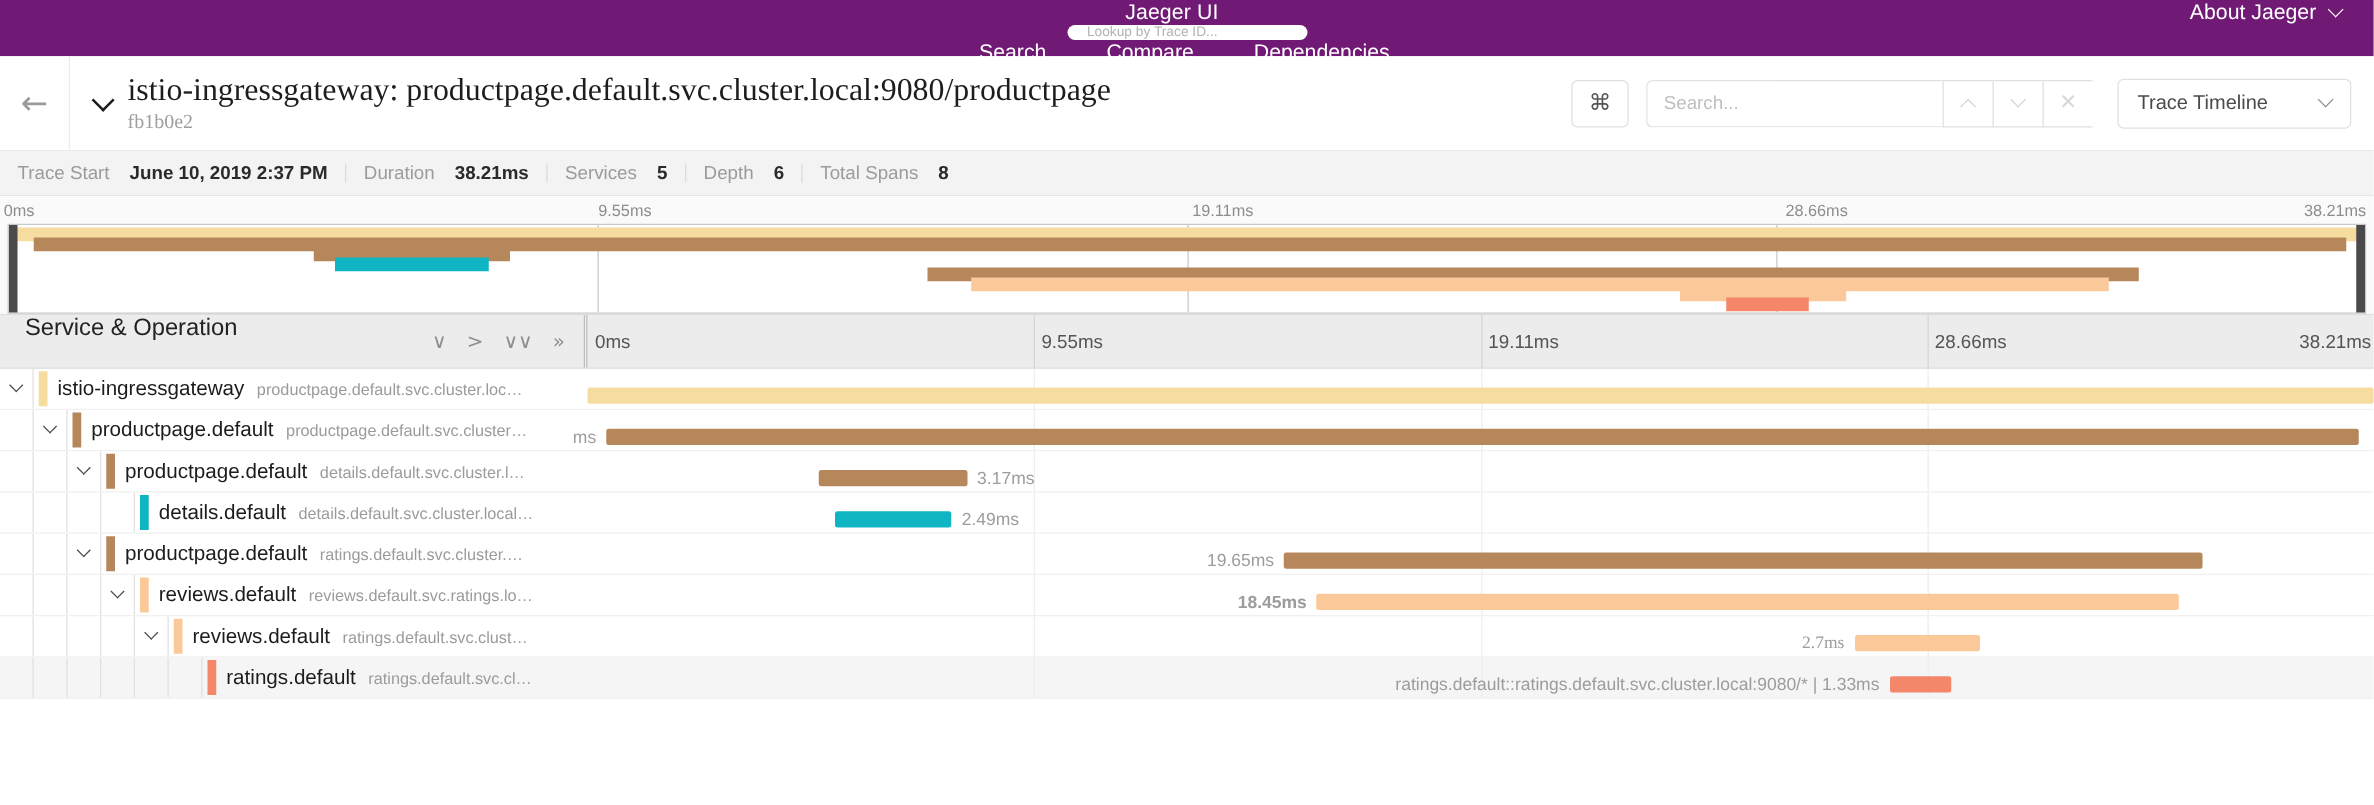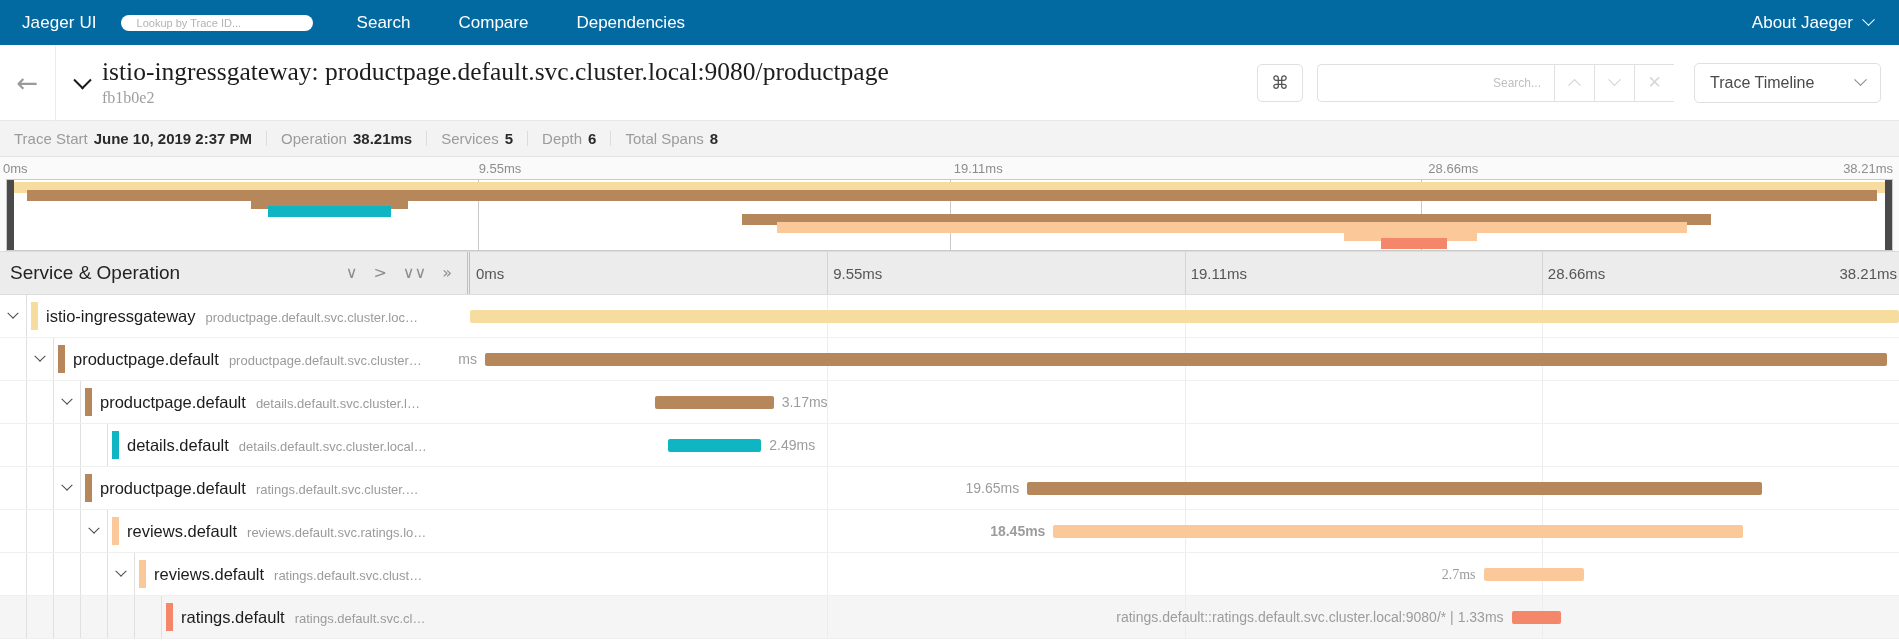--- a/index.html
+++ b/index.html
@@ -8,26 +8,27 @@
     width: 1899px; height: 644px;
     overflow: hidden;
     background: #fff;
     font-family: "Liberation Sans", sans-serif;
     -webkit-font-smoothing: antialiased;
   }
 
   
   .navbar {
     height: 45px;
-    background: #0369a1;
+    background: #701a75;
     display: flex;
     align-items: center;
     padding: 0 22px;
     color: #fff;
     position: relative;
+    flex-direction: column;
   }
   .brand {
     font-size: 17px;
     color: #fff;
     letter-spacing: .1px;
     margin-right: 24px;
     white-space: nowrap;
   }
   .trace-lookup {
     width: 192px;
@@ -141,25 +142,24 @@
     cursor: pointer;
     margin-right: 14px;
     font-family: "DejaVu Sans", sans-serif;
   }
   .search-box {
     width: 237px; height: 38px;
     border: 1px solid #e0e0e0;
     border-right: none;
     border-radius: 5px 0 0 5px;
     padding: 0 13px;
-    font-size: 12px;
+    font-size: 15px;
     outline: none;
     color: #ef4444;
     font-family: "Liberation Sans", sans-serif;
-    text-align: right;
   }
   .search-box::placeholder { color: #bfbfbf; }
   .srch-btn {
     width: 40px; height: 38px;
     border: 1px solid #e0e0e0;
     border-right: none;
     background: #fff;
     display: flex; align-items: center; justify-content: center;
     color: #d2d2d2;
     cursor: pointer;
@@ -190,21 +190,21 @@
   .meta-bar {
     height: 36px;
     background: #f3f3f3;
     border-bottom: 1px solid #e4e4e4;
     display: flex;
     align-items: center;
     padding-left: 10px;
     font-size: 15px;
     color: #9b9b9b;
   }
-  .meta-item { display: flex; align-items: center; gap: 6px; padding: 0 14px; }
+  .meta-item { display: flex; align-items: center; gap: 16px; padding: 0 14px; }
   .meta-item:first-child { padding-left: 4px; }
   .meta-item b { color: #2a2a2a; font-weight: 700; }
   .meta-sep { width: 1px; height: 15px; background: #dcdcdc; }
 
   
   .minimap-wrap { background: #fafafa; position: relative; }
   .minimap-ticks {
     position: relative;
     height: 22px;
     font-size: 13px;
@@ -237,23 +237,22 @@
     display: flex;
     height: 44px;
     background: #ececec;
     border-top: 1px solid #ddd;
     border-bottom: 1px solid #ddd;
     align-items: center;
   }
   .tbl-head-left {
     width: 470px;
     display: flex;
-    align-items: center;
     height: 100%;
-    padding-left: 10px;
+    padding-left: 20px;
     position: relative;
   }
   .col-title { font-size: 19px; color: #232323; }
   .collapse-icons {
     margin-left: auto;
     display: flex; align-items: center; gap: 16px;
     padding-right: 18px;
     color: #8e8e8e;
     font-size: 16px;
   }
@@ -266,21 +265,21 @@
   .tbl-head-right { flex: 1; position: relative; height: 100%; }
   .tbl-head-right span {
     position: absolute; top: 13px; font-size: 15px; color: #555; white-space: nowrap;
   }
   .hdr-grid { position: absolute; top: 0; bottom: 0; width: 1px; background: #d4d4d4; }
 
   
   .rows { position: relative; }
   .span-row {
     display: flex;
-    height: 43px;
+    height: 33px;
     border-bottom: 1px solid #f0f0f0;
     position: relative;
   }
   .span-row.highlight { background: #f5f5f5; }
   .row-left {
     width: 470px;
     display: flex;
     align-items: center;
     position: relative;
     height: 100%;
@@ -374,21 +373,21 @@
   </div>
 </div>
 
 <div class="meta-bar">
   <div class="meta-item">
     <span>Trace Start</span>
     <b>June 10, 2019 2:37 PM</b>
   </div>
   <div class="meta-sep"></div>
   <div class="meta-item">
-    <span>Operation</span>
+    <span>Duration</span>
     <b>38.21ms</b>
   </div>
   <div class="meta-sep"></div>
   <div class="meta-item">
     <span>Services</span>
     <b>5</b>
   </div>
   <div class="meta-sep"></div>
   <div class="meta-item">
     <span>Depth</span>

